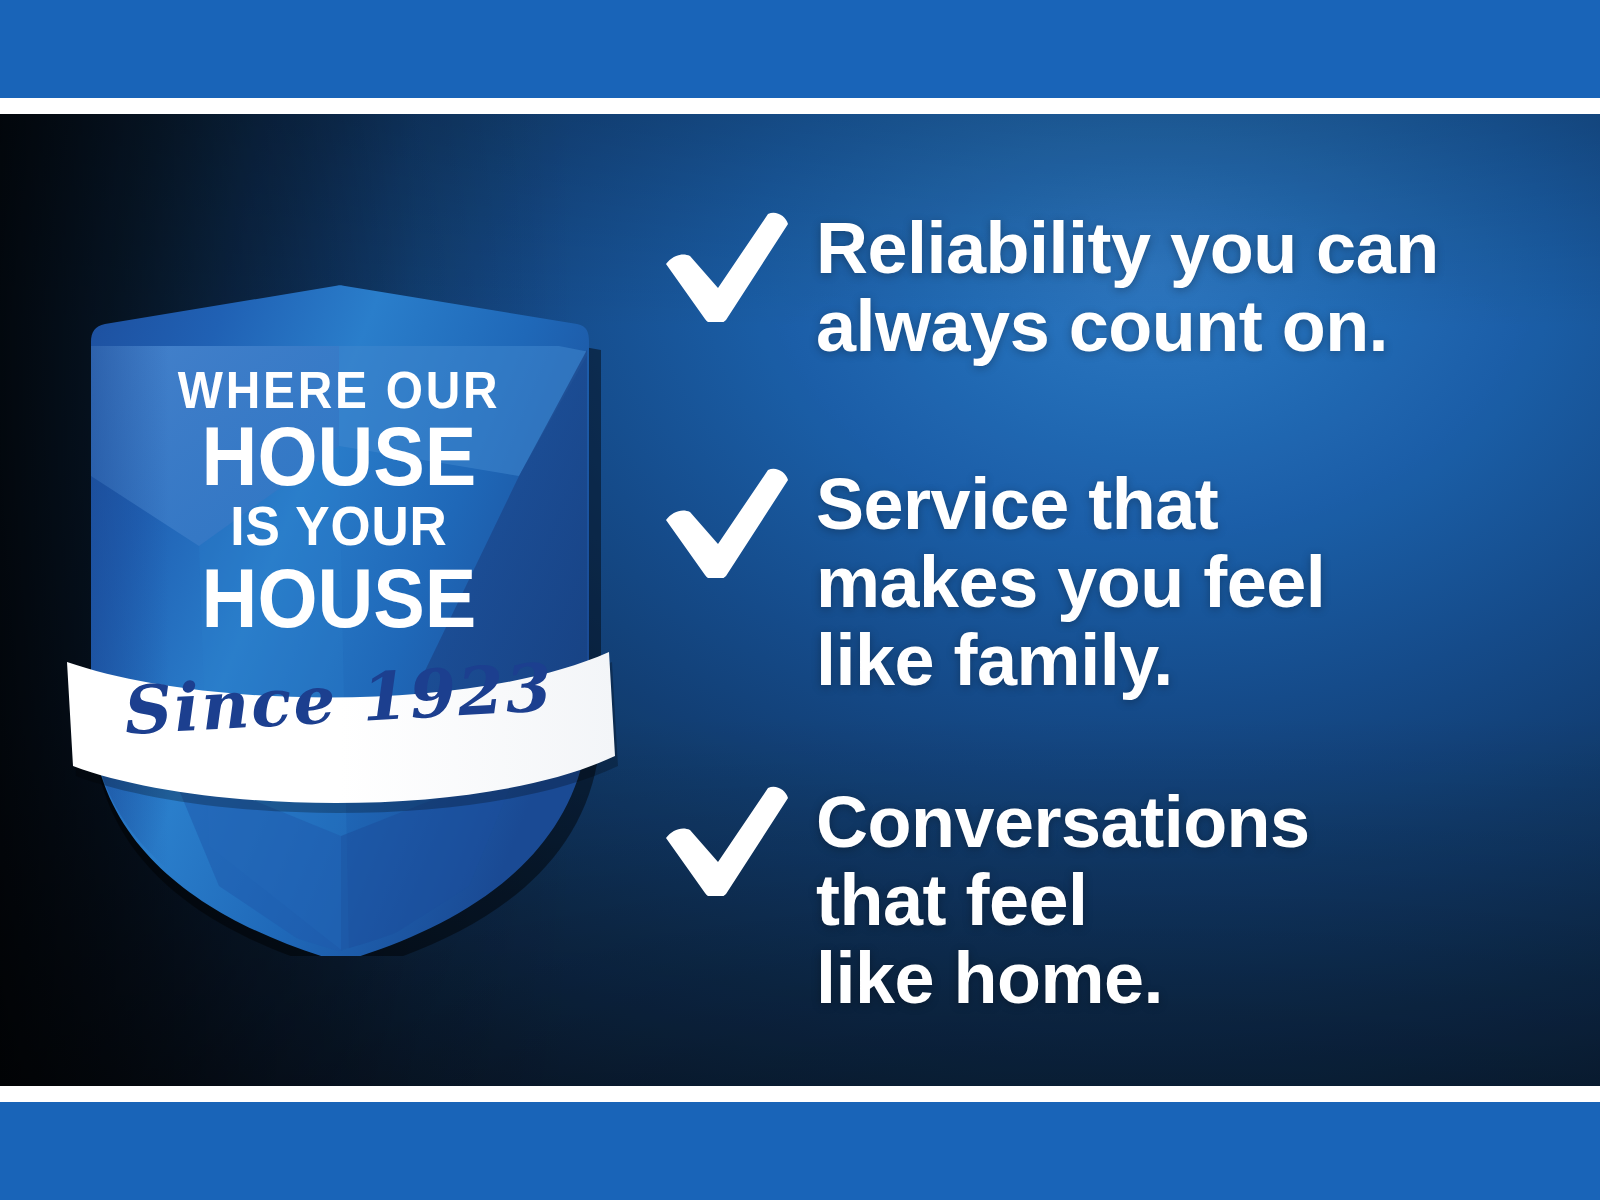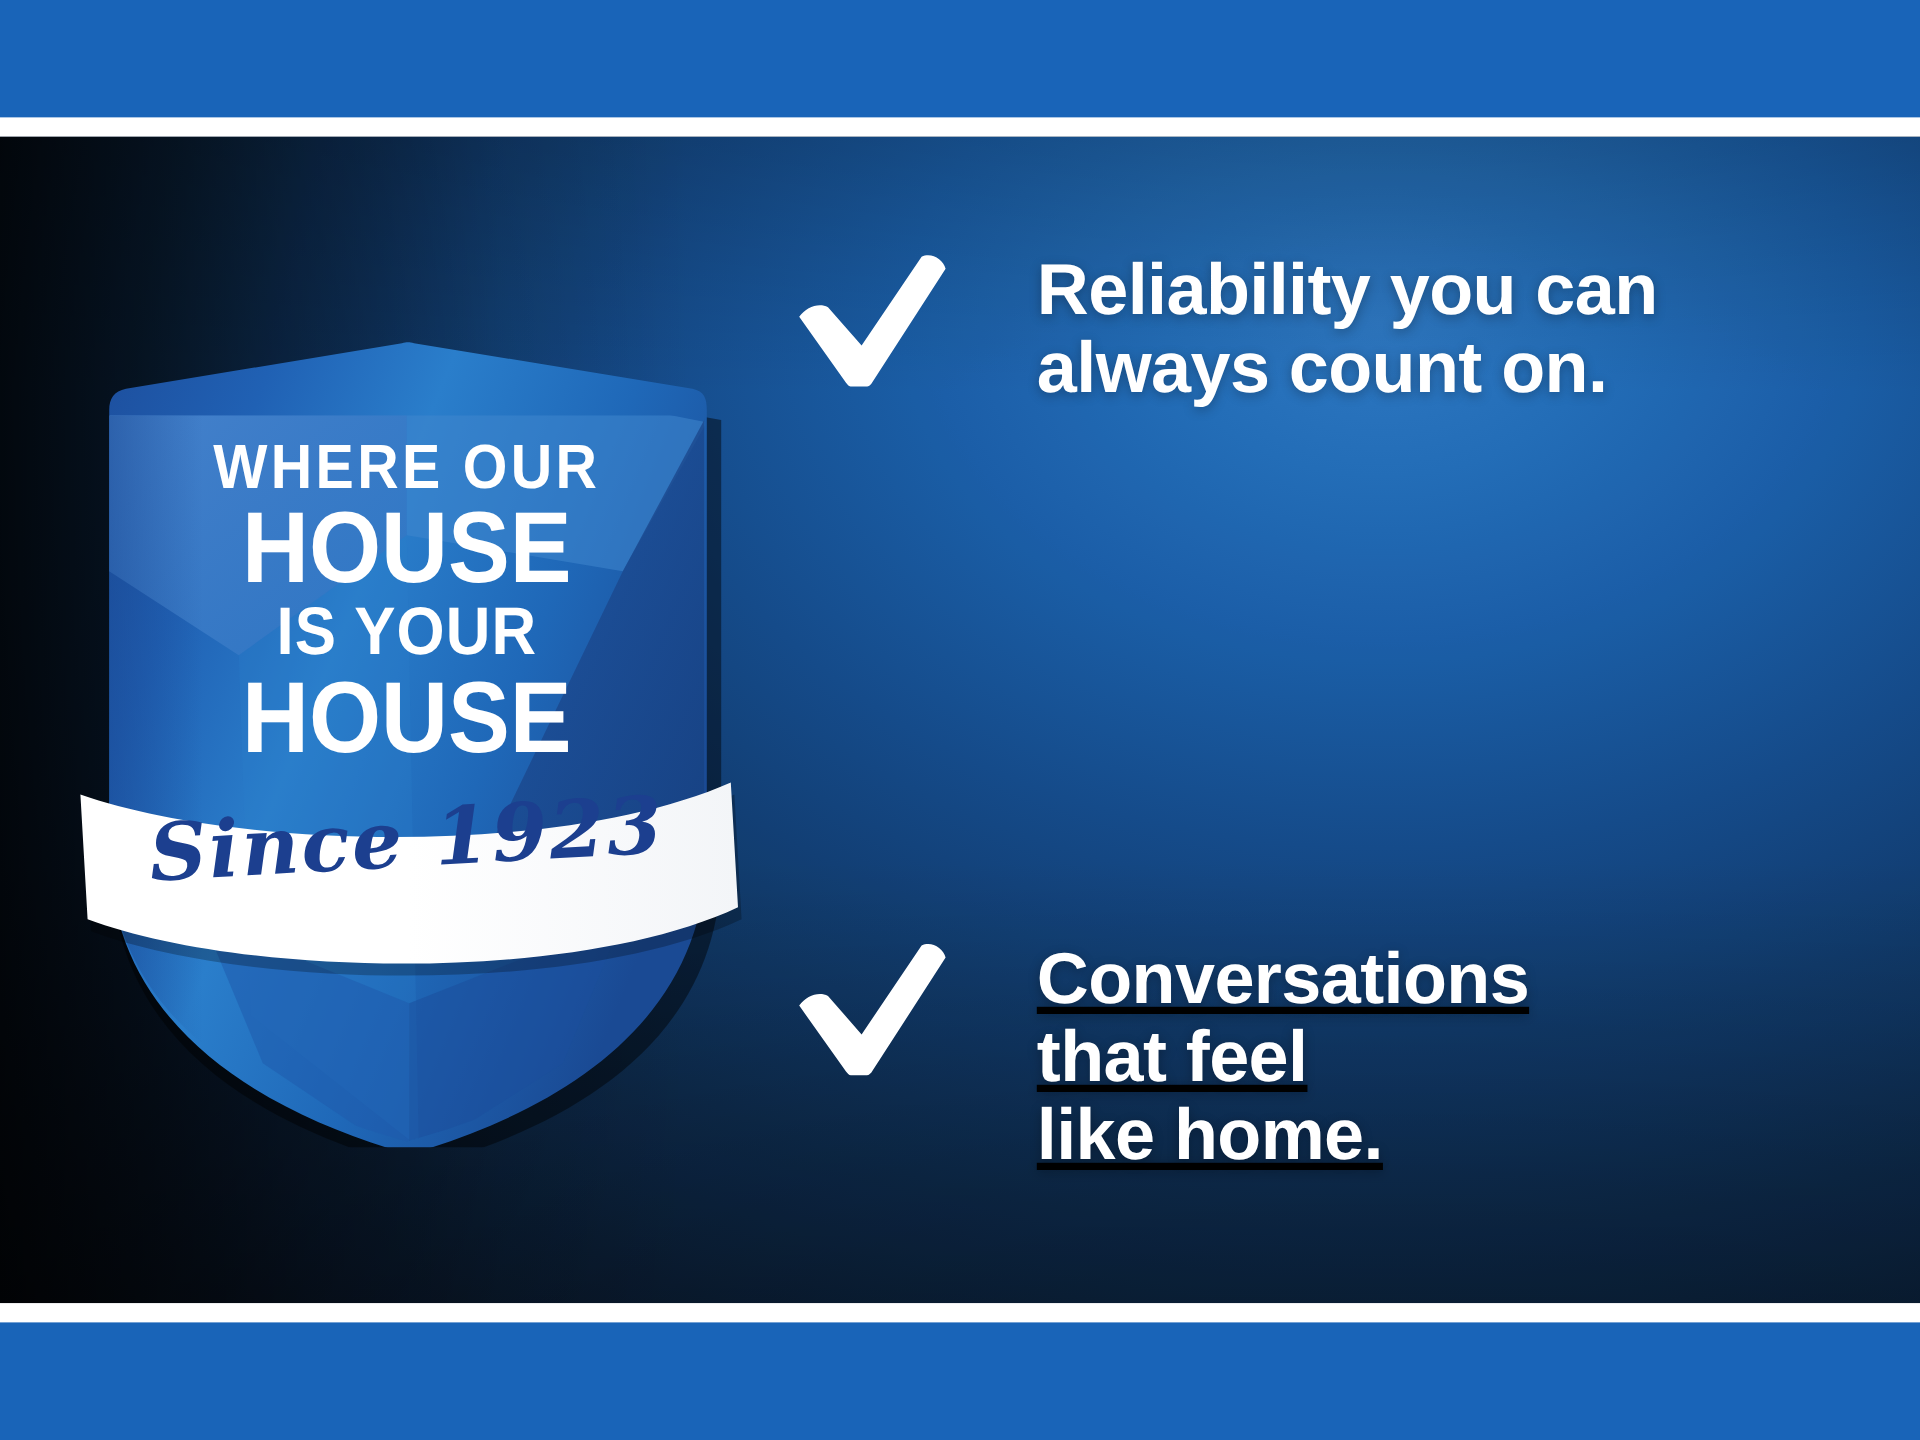--- a/index.html
+++ b/index.html
@@ -158,40 +158,39 @@
   }
   .bullet {
     position: absolute;
     left: 0;
     display: flex;
     align-items: flex-start;
     gap: 24px;
   }
   .bullet.b1 { top: 96px; }
   .bullet.b2 { top: 352px; }
-  .bullet.b3 { top: 670px; text-decoration: underline; }
+  .bullet.b3 { top: 670px; }
 
   .check-icon {
     flex: 0 0 auto;
     width: 132px;
     height: 110px;
     margin-top: 2px;
   }
   .check-icon svg { display: block; width: 100%; height: 100%; }
 
   .bullet-text {
     color: #ffffff;
     font-family: "Liberation Sans Narrow", "Liberation Sans", sans-serif;
     font-weight: 700;
-    font-size: 60px;
+    font-size: 72px;
     line-height: 1.08;
     letter-spacing: -0.5px;
     white-space: pre-line;
     text-shadow: 0 2px 10px rgba(0,0,0,.28);
-    margin-left: 48px;
   }
 </style>
 </head>
 <body>
 
 <div class="canvas">
 
   <div class="brand-bar top"></div>
   <div class="white-gap top"></div>
 
@@ -290,20 +289,30 @@
     <div class="bullet b1">
       <span class="check-icon">
         <svg viewBox="0 0 132 110" xmlns="http://www.w3.org/2000/svg" aria-hidden="true">
           <path d="M6,52 C12,44 22,40 30,44 L58,76 L108,2 C116,-2 126,4 128,12 L66,108 C60,114 50,114 45,107 Z" fill="#ffffff"></path>
         </svg>
       </span>
       <span class="bullet-text">Reliability you can
 always count on.</span>
     </div>
 
+    <div class="bullet b2">
+      <span class="check-icon">
+        <svg viewBox="0 0 132 110" xmlns="http://www.w3.org/2000/svg" aria-hidden="true">
+          <path d="M6,52 C12,44 22,40 30,44 L58,76 L108,2 C116,-2 126,4 128,12 L66,108 C60,114 50,114 45,107 Z" fill="#ffffff"></path>
+        </svg>
+      </span>
+      <span class="bullet-text">Service that
+makes you feel
+like family.</span>
+    </div>
 
     <div class="bullet b3">
       <span class="check-icon">
         <svg viewBox="0 0 132 110" xmlns="http://www.w3.org/2000/svg" aria-hidden="true">
           <path d="M6,52 C12,44 22,40 30,44 L58,76 L108,2 C116,-2 126,4 128,12 L66,108 C60,114 50,114 45,107 Z" fill="#ffffff"></path>
         </svg>
       </span>
       <span class="bullet-text">Conversations
 that feel
 like home.</span>

